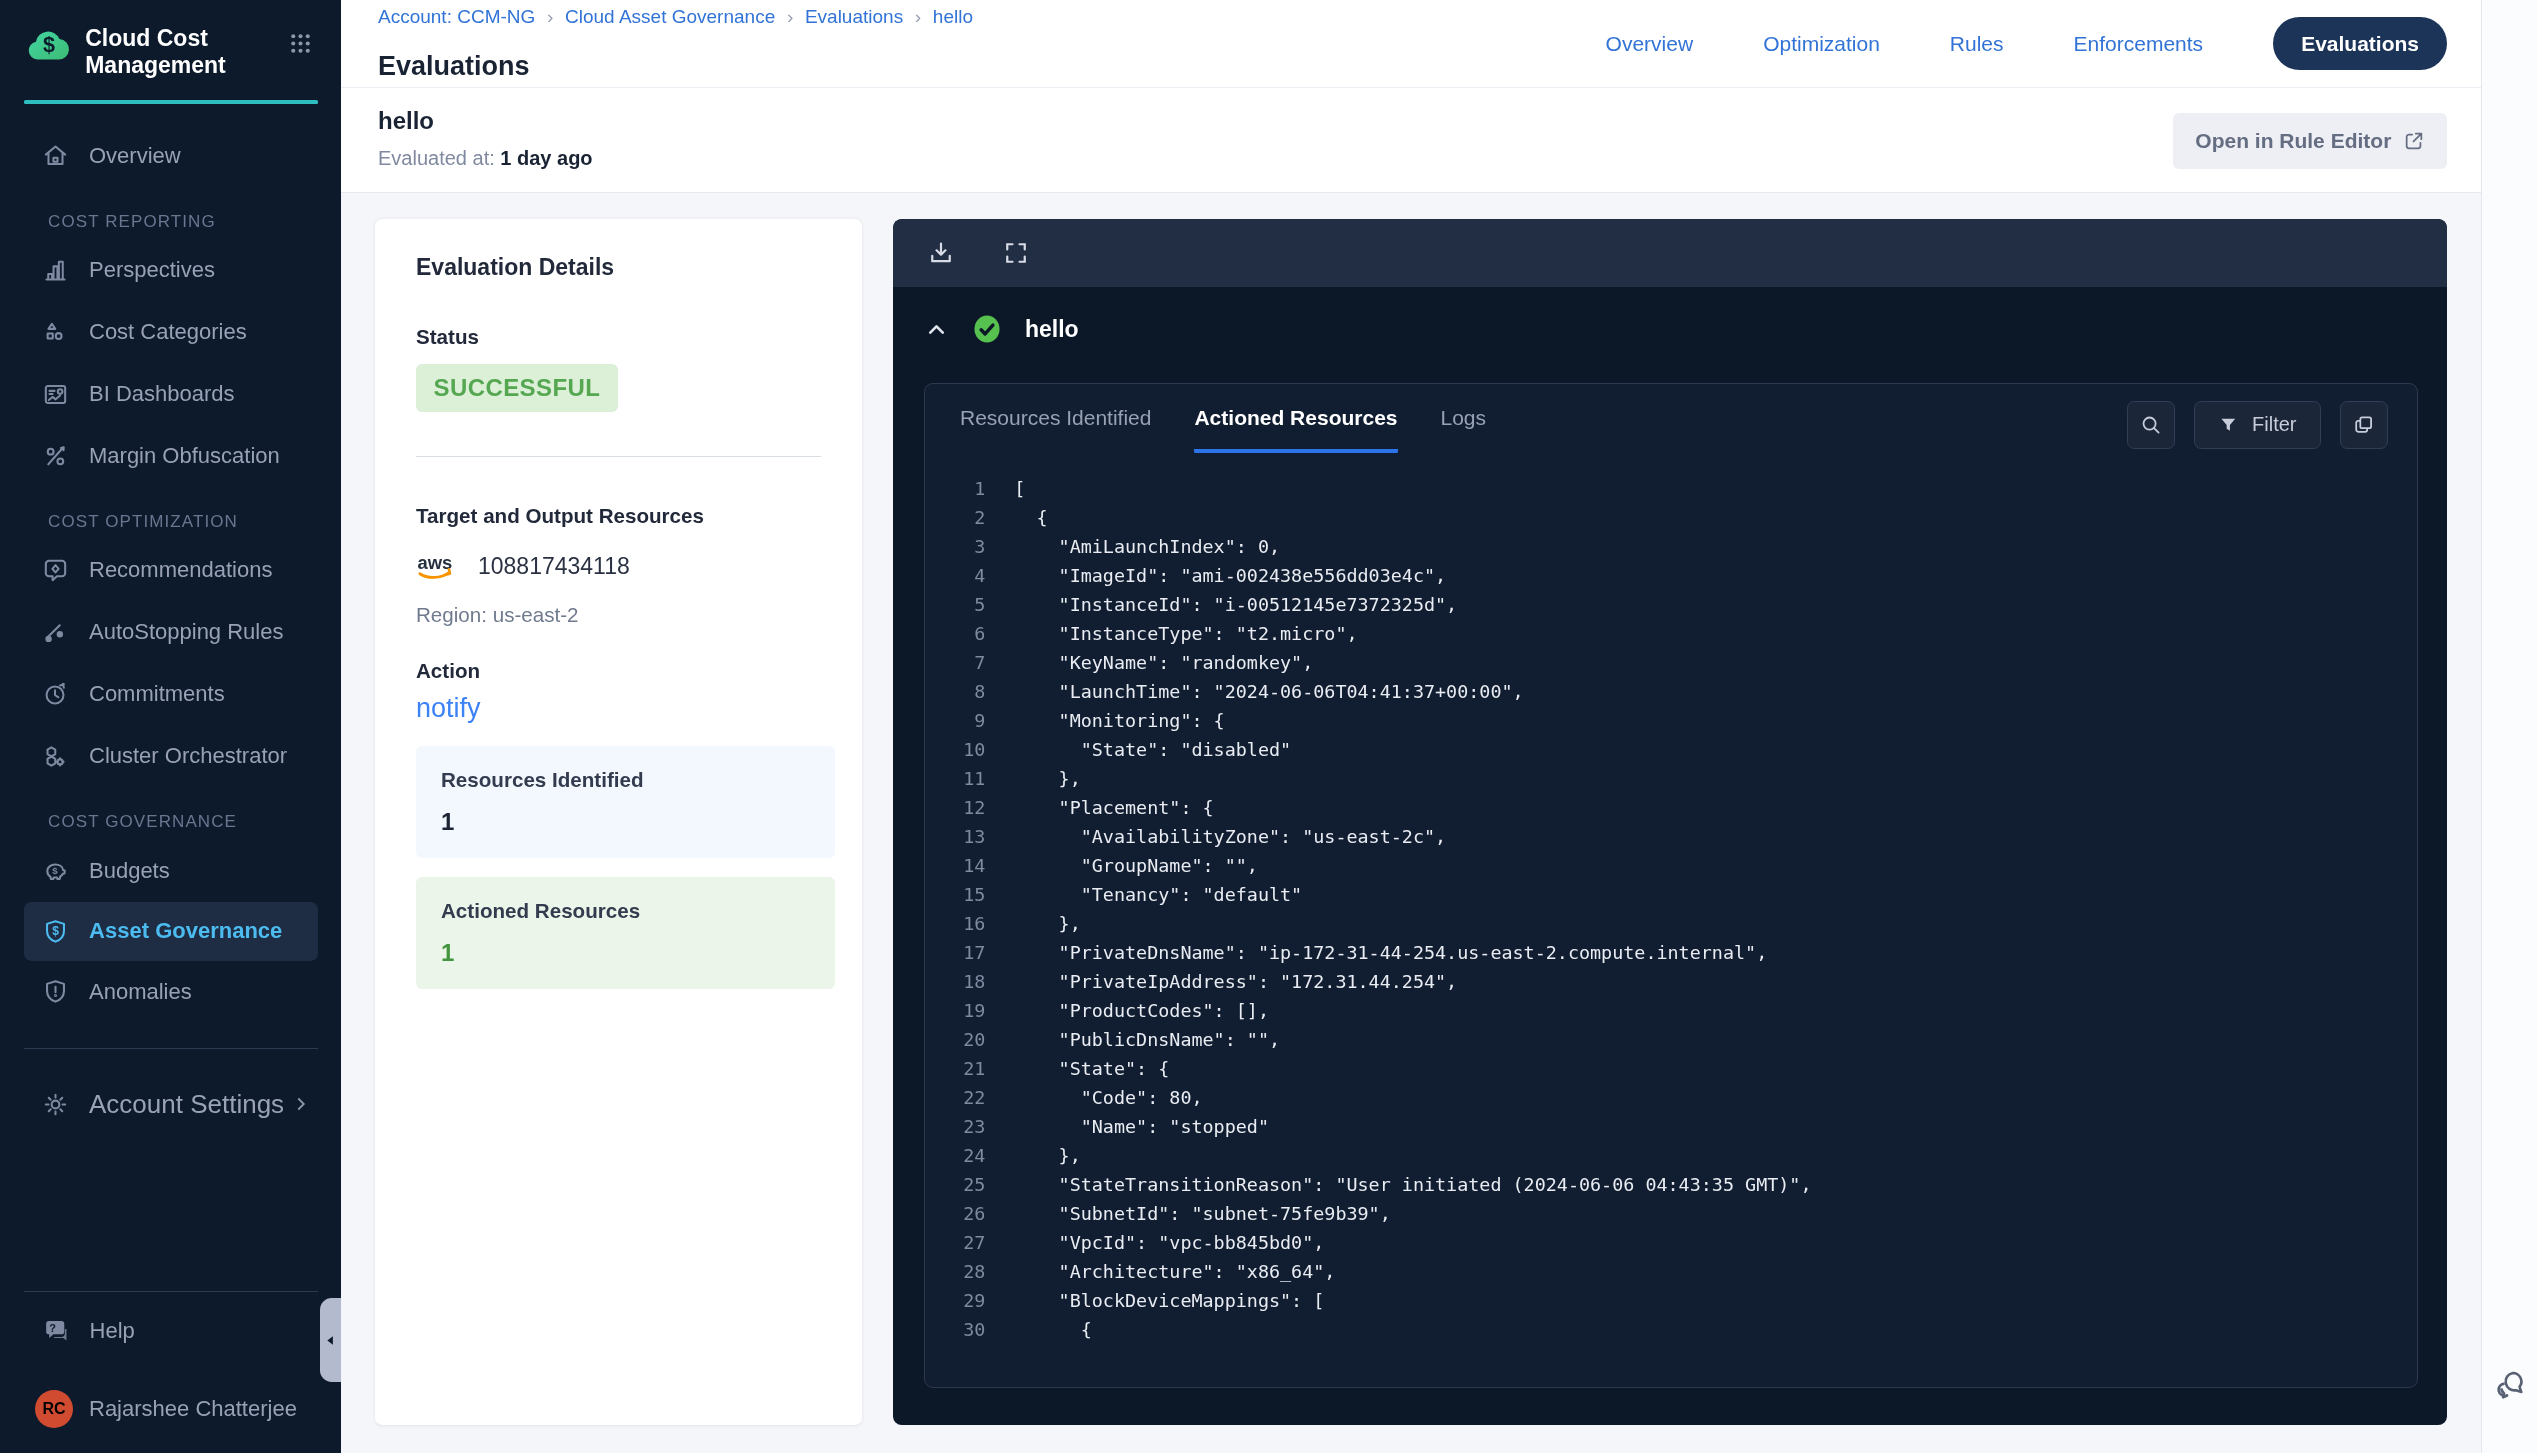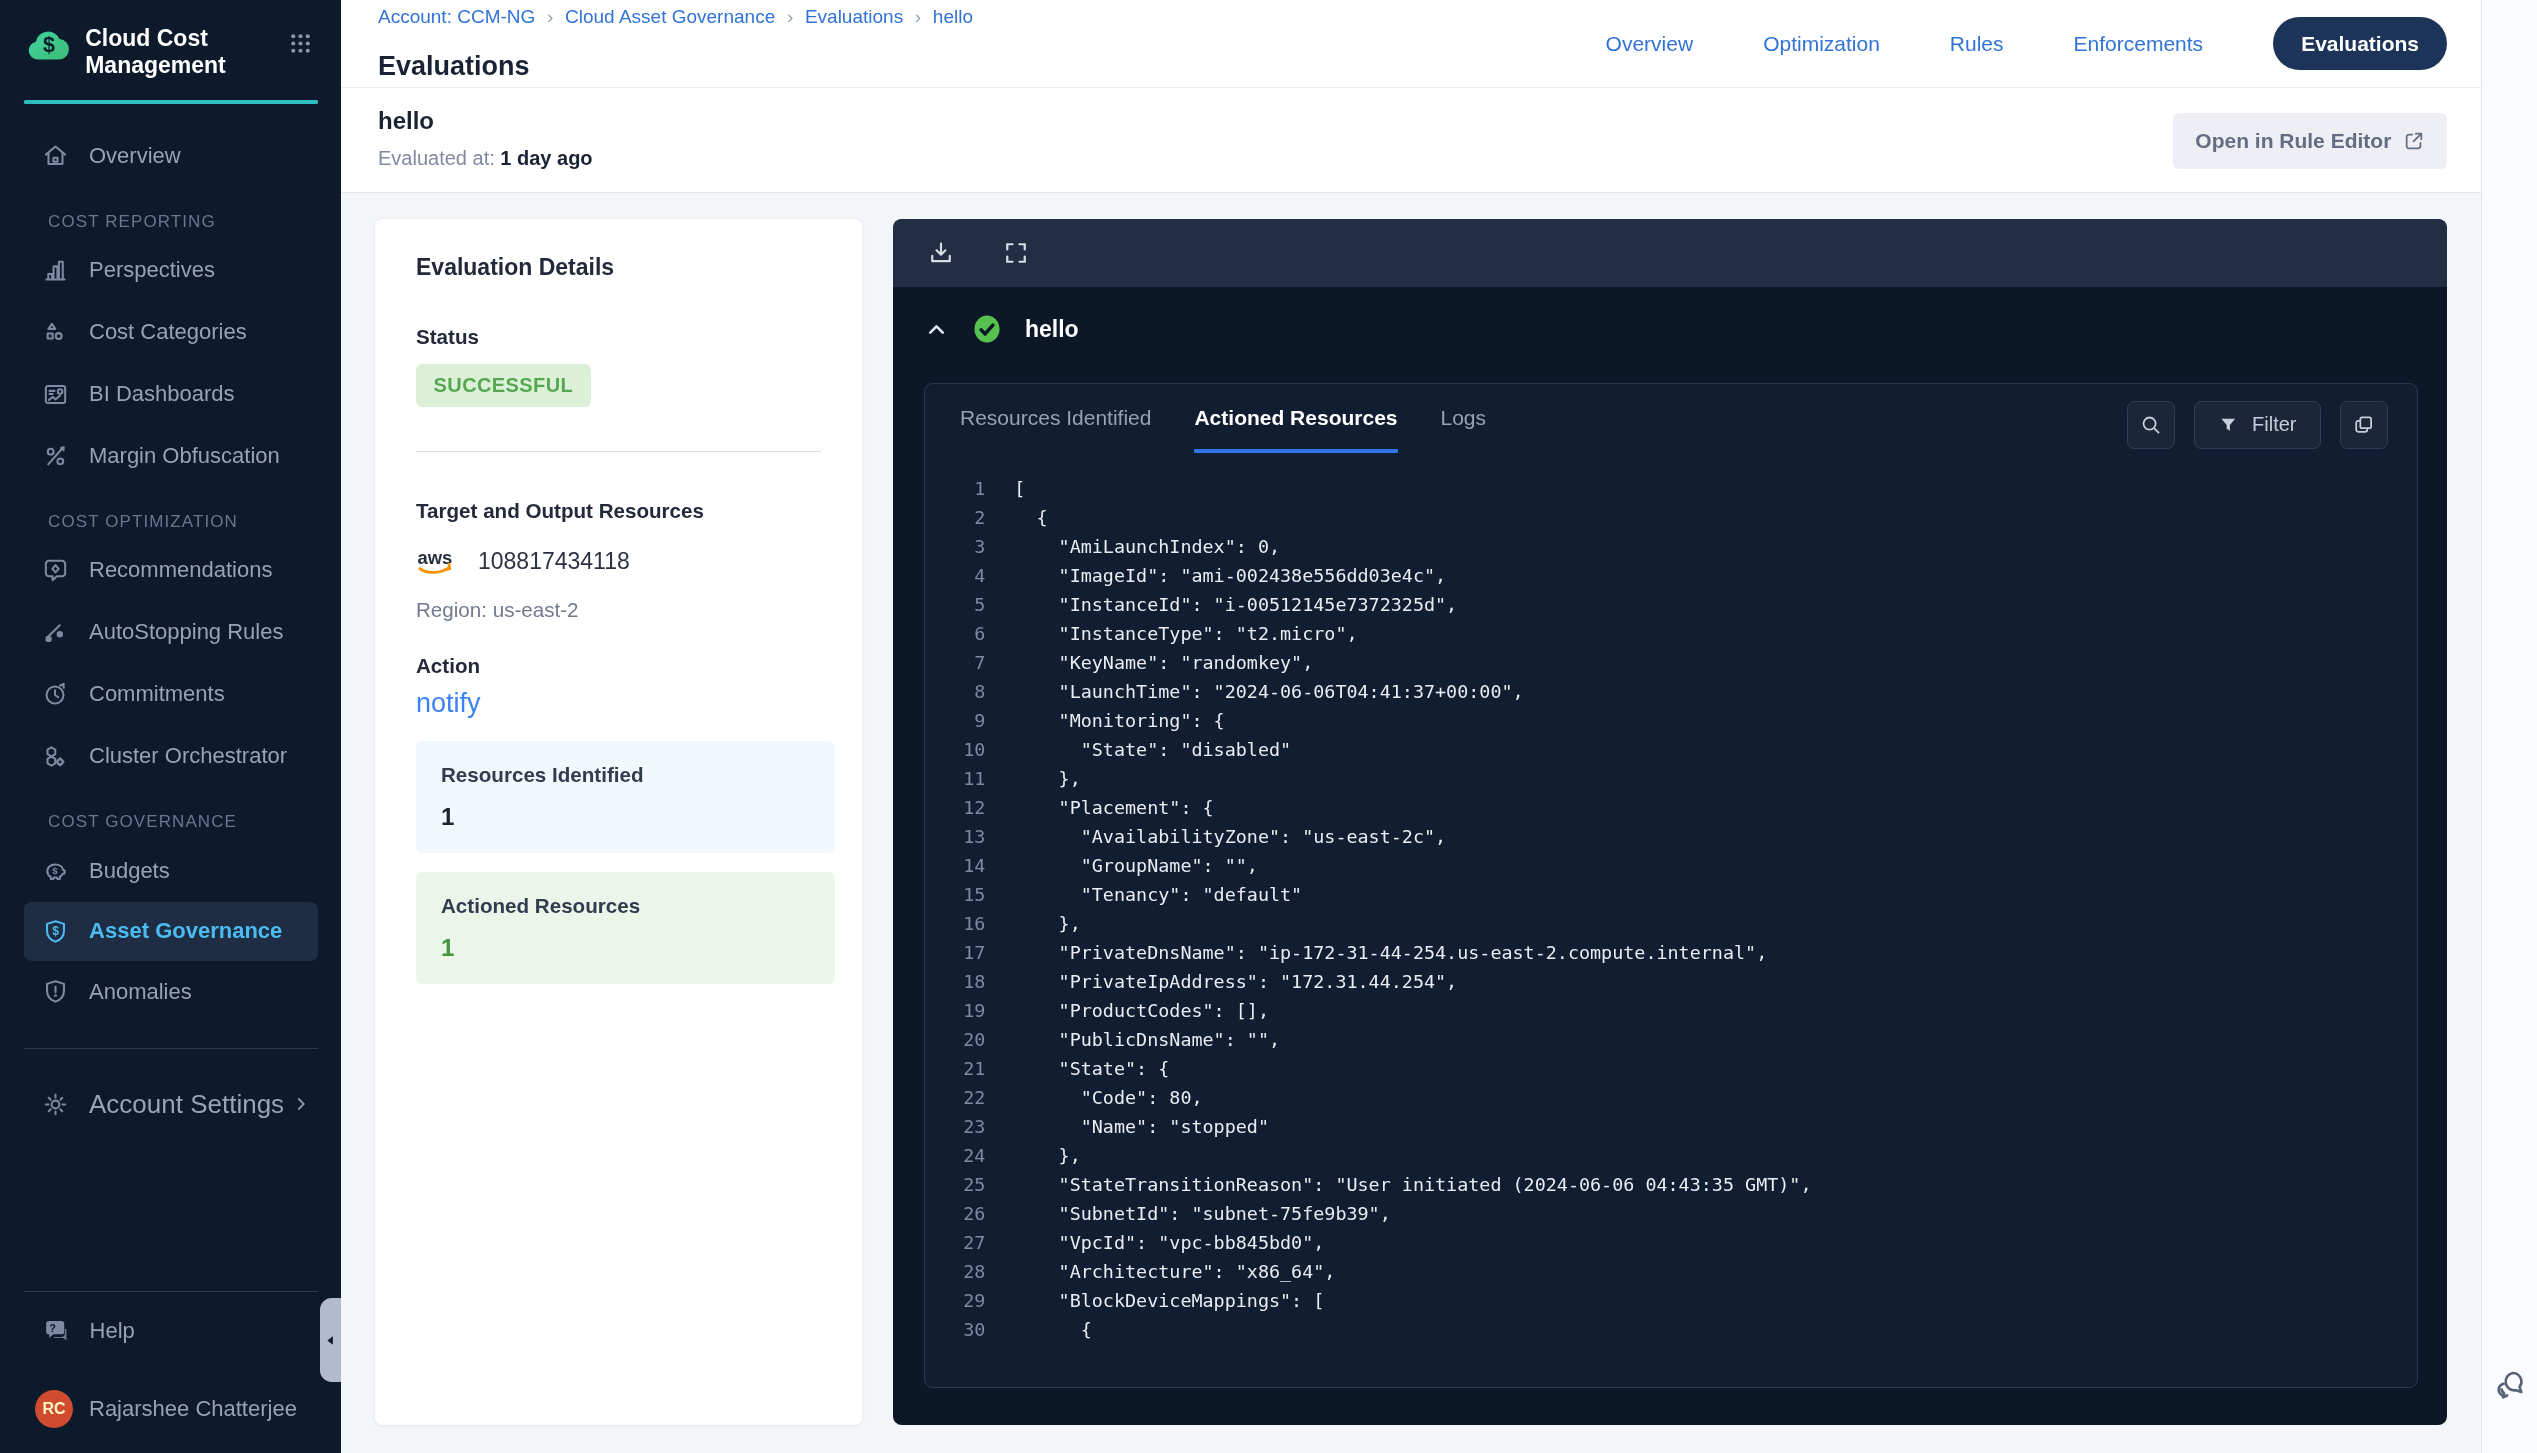--- a/index.html
+++ b/index.html
@@ -25,21 +25,21 @@
   .sb-divider { height:0.7px; background:#2d3a51; margin:25px 23.5px; }
   .acct-row { display:flex; align-items:center; height:62px; padding:0 29px 0 41px; cursor:pointer; }
   .acct-row .ni-icon { width:29px; height:29px; margin-right:19px; color:#7f89a1; }
   .acct-row .ni-label { font-size:26px; }
   .acct-row .chev { margin-left:auto; width:22px; height:22px; color:#8d95a8; }
   .sb-bottom { margin-top:auto; padding-bottom:20.6px; }
   .help-row { display:flex; align-items:center; padding:19px 0 0 41px; cursor:pointer; }
   .help-row .ni-icon { width:31px; height:31px; margin-right:17.6px; color:#7f89a1; }
   .help-row .ni-label { font-size:22px; color:#99a1b6; }
   .user-row { display:flex; align-items:center; padding:43px 0 5.9px 35px; cursor:pointer; }
-  .avatar { width:38px; height:38px; border-radius:50%; background:#d14b31; color:#fef9c3; font-size:16px; font-weight:bold; display:flex; align-items:center; justify-content:center; margin-right:16px; flex-shrink:0; }
+  .avatar { width:38px; height:38px; border-radius:50%; background:#d14b31; color:#000000; font-size:16px; font-weight:bold; display:flex; align-items:center; justify-content:center; margin-right:16px; flex-shrink:0; }
   .user-name { font-size:22px; color:#99a1b6; }
   .collapse-handle { position:absolute; right:0; top:1298px; width:20.6px; height:84px; background:#b3bacd; border-radius:11.7px 0 0 11.7px; display:flex; align-items:center; justify-content:center; cursor:pointer; color:#0c1a2b; }
 
   
   .main { flex:1; display:flex; min-width:0; }
   .central { flex:1; display:flex; flex-direction:column; min-width:0; }
   .rail { width:57px; background:#fbfcfd; border-left:0.7px solid #e3e6ec; position:relative; flex-shrink:0; }
   .rail .chat-icon { position:absolute; left:10.3px; bottom:51px; width:37px; height:37px; color:#596175; cursor:pointer; }
 
   .header1 { background:#fff; height:88px; padding:0 34px 0 37px; display:flex; align-items:center; border-bottom:0.7px solid #eceef3; }
@@ -58,21 +58,21 @@
   .h2-sub b { color:#1a2333; }
   .rule-editor-btn { margin-left:auto; margin-top:5.9px; background:#edeff4; border:none; border-radius:5.9px; padding:16px 22px; font-size:21px; font-weight:bold; color:#646d82; display:flex; align-items:center; gap:11.7px; cursor:pointer; font-family:inherit; }
   .rule-editor-btn .ext-icon { width:22px; height:22px; }
 
   .content { flex:1; display:flex; gap:31px; padding:26.4px 34px 29px 34px; min-height:0; background:#f4f6f9; }
 
   
   .details-card { width:487px; background:#fff; border-radius:7.3px; box-shadow:0 0.7px 3.7px rgba(30,40,70,.09); padding:35px 41px; flex-shrink:0; overflow:hidden; }
   .dc-title { font-size:23px; font-weight:bold; color:#22293a; margin-bottom:44px; }
   .dc-label { font-size:20.6px; font-weight:bold; color:#22293a; margin-bottom:14.7px; }
-  .status-badge { display:inline-block; background:#dcefd7; color:#55a751; font-size:20px; font-weight:bold; letter-spacing:0.4px; padding:10.3px 17.6px; border-radius:5.9px;text-align:right; }
+  .status-badge { display:inline-block; background:#dcefd7; color:#55a751; font-size:24px; font-weight:bold; letter-spacing:0.4px; padding:10.3px 17.6px; border-radius:5.9px;text-align:right; }
   .dc-divider { height:0.7px; background:#d9dde4; margin:44px 0 47px 0; }
   .aws-row { display:flex; align-items:center; gap:16px; margin:22px 0 20.6px 0; }
   .aws-logo { width:46px; height:32px; }
   .aws-id { font-size:23px; color:#2a3142; }
   .region { font-size:20.6px; color:#707a8e; margin-bottom:32px; }
   .action-label { font-size:20.6px; font-weight:bold; color:#22293a; margin-bottom:10.3px; }
   .action-value { font-size:27px; color:#3b82f6; margin-bottom:22px; }
   .stat-box { border-radius:5.9px; padding:22px 25px; margin-bottom:19px; width:419px; }
   .stat-box.blue { background:#f2f8fd; }
   .stat-box.green { background:#ecf5e9; }

